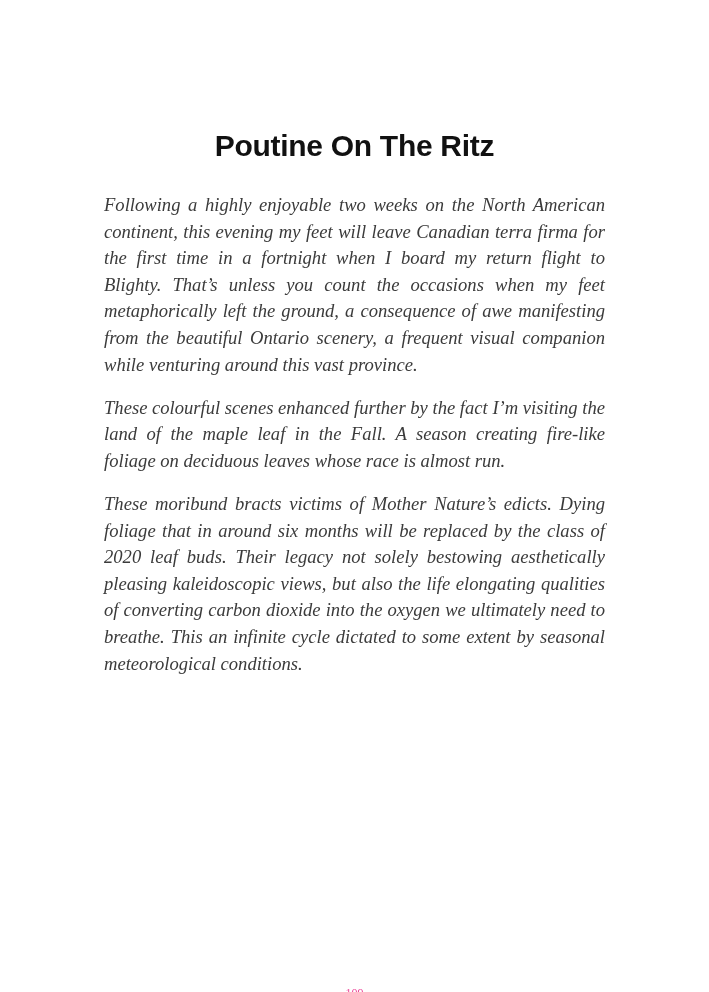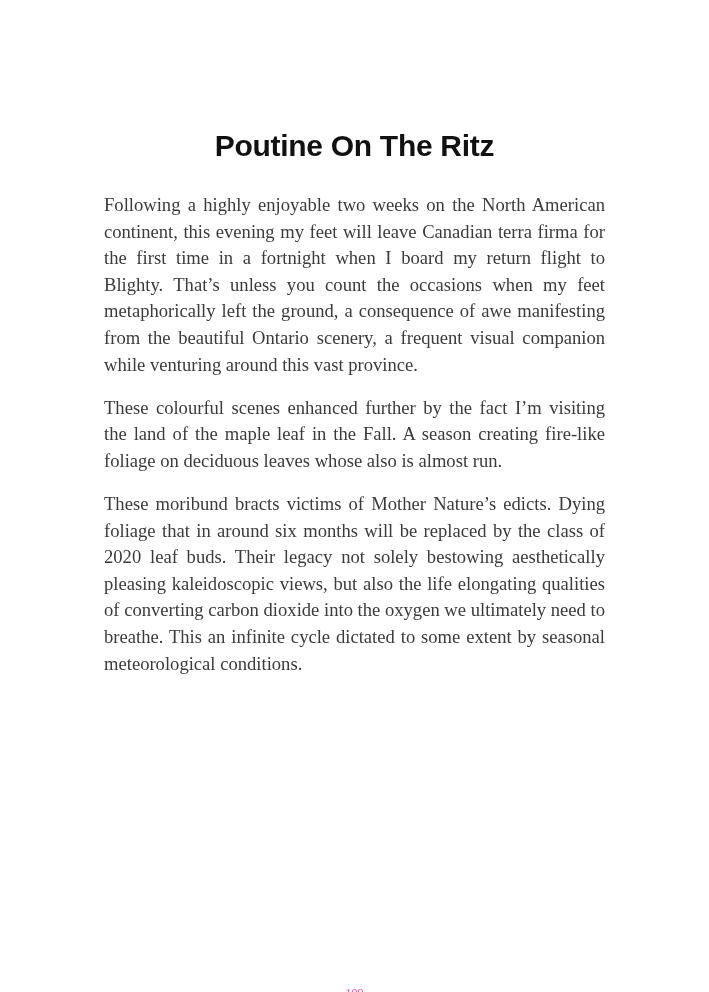--- a/index.html
+++ b/index.html
@@ -34,20 +34,21 @@
       line-height: 40px;
       color: #111111;
       margin: 0;
       letter-spacing: -0.3px;
     }
     .body-text {
       position: absolute;
       left: 104px;
       top: 148px;
       width: 501px;
+      font-style: italic;
     }
     .para {
       font-family: "Liberation Serif", serif;
       font-size: 18.6px;
       line-height: 26.6px;
       color: #3b3b3b;
       text-align: justify;
       margin: 0 0 16.5px 0;
     }
     .para.last {
@@ -67,18 +68,18 @@
     }
   </style>
 </head>
 <body>
 
 <div class="page">
   <h1 class="title">Poutine On The Ritz</h1>
 
   <div class="body-text">
     <p class="para">Following a highly enjoyable two weeks on the North American continent, this evening my feet will leave Canadian terra firma for the first time in a fortnight when I board my return flight to Blighty. That’s unless you count the occasions when my feet metaphorically left the ground, a consequence of awe manifesting from the beautiful Ontario scenery, a frequent visual companion while venturing around this vast province.</p>
-    <p class="para">These colourful scenes enhanced further by the fact I’m visiting the land of the maple leaf in the Fall. A season creating fire-like foliage on deciduous leaves whose also is almost run.</p>
+    <p class="para">These colourful scenes enhanced further by the fact I’m visiting the land of the maple leaf in the Fall. A season creating fire-like foliage on deciduous leaves whose race is almost run.</p>
     <p class="para">These moribund bracts victims of Mother Nature’s edicts. Dying foliage that in around six months will be replaced by the class of 2020 leaf buds. Their legacy not solely bestowing aesthetically pleasing kaleidoscopic views, but also the life elongating qualities of converting carbon dioxide into the oxygen we ultimately need to breathe. This an infinite cycle dictated to some extent by seasonal meteorological conditions.</p>
   </div>
 
   <div class="page-number">109</div>
 </div>
 
 </body></html>

